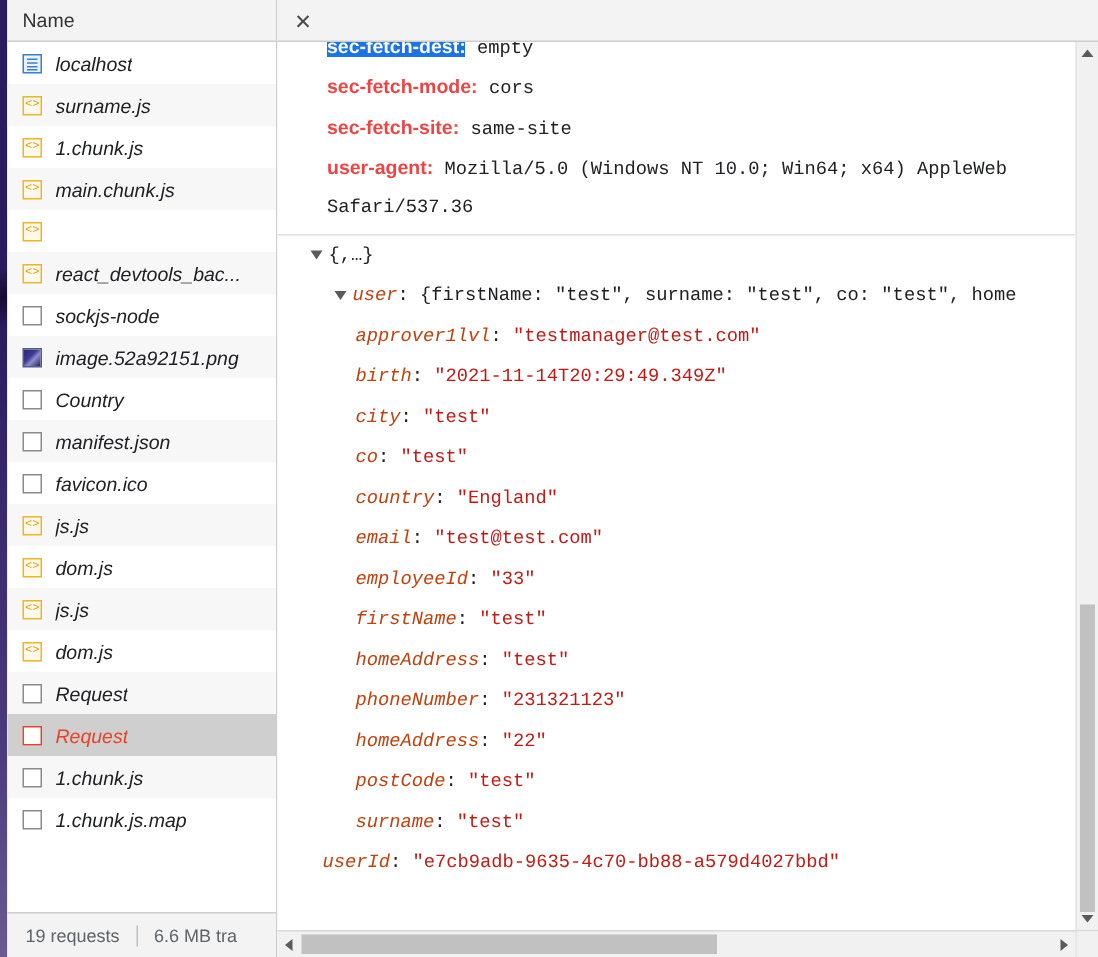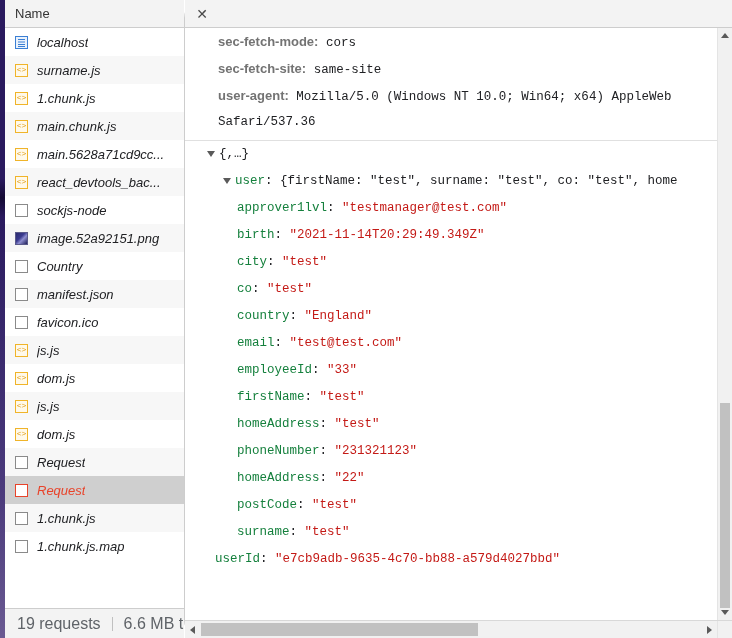--- a/index.html
+++ b/index.html
@@ -29,21 +29,20 @@
   
   .sidebar {
     width: 180px;
     flex: 0 0 180px;
     display: flex;
     flex-direction: column;
     background: #ffffff;
     border-right: 1px solid #cdcdcd;
     box-sizing: border-box;
     position: relative;
-    border-radius: 18px;
   }
   .sidebar-header {
     height: 28px;
     flex: 0 0 28px;
     display: flex;
     align-items: center;
     padding-left: 10px;
     font-size: 13px;
     color: #333333;
     background: #f3f3f3;
@@ -119,21 +118,21 @@
     background: #ffffff;
   }
 
   .sidebar-footer {
     height: 30px;
     flex: 0 0 30px;
     display: flex;
     align-items: center;
     gap: 0px;
     padding-left: 12px;
-    font-size: 16px;
+    font-size: 12px;
     color: #5f6368;
     background: #f3f3f3;
     border-top: 1px solid #cdcdcd;
     box-sizing: border-box;
     white-space: nowrap;
     overflow: hidden;
   }
   .footer-sep {
     display: inline-block;
     width: 1px; height: 14px;
@@ -205,21 +204,21 @@
     line-height: 27px;
     padding-left: 33px;
     white-space: nowrap;
     color: #202124;
   }
   .hdr-line.first { margin-top: -11px; }
   .hdr-name {
     font-family: "Liberation Sans", sans-serif;
     font-weight: bold;
     font-size: 13px;
-    color: #737373;
+    color: #ef4444;
   }
   .hdr-name.sel {
     background: #1a73e8;
     color: #ffffff;
   }
   .hdr-val { color: #202124; }
 
   .section-sep {
     border-top: 1px solid #e0e0e0;
     margin-top: 4px;
@@ -262,21 +261,21 @@
     font-family: "Liberation Sans", sans-serif;
     cursor: default;
   }
 
   .json-line {
     height: 27px;
     line-height: 27px;
     white-space: nowrap;
     color: #202124;
   }
-  .json-key { color: #15803d; }
+  .json-key { color: #c2410c; font-style: italic; }
   .json-str { color: #c41a16; }
   .json-punct { color: #202124; }
   .json-brace { color: #202124; }
 
   
   .vscroll {
     position: absolute;
     right: 0; top: 0; bottom: 0;
     width: 15px;
     background: #f1f1f1;
@@ -377,21 +376,20 @@
         <div class="file-row">
           <span class="ficon js">&lt;&gt;</span>
           <span class="file-name">1.chunk.js</span>
         </div>
         <div class="file-row alt">
           <span class="ficon js">&lt;&gt;</span>
           <span class="file-name">main.chunk.js</span>
         </div>
         <div class="file-row">
           <span class="ficon js">&lt;&gt;</span>
-          <span class="file-name">main.5628a71cd9cc...</span>
         </div>
         <div class="file-row alt">
           <span class="ficon js">&lt;&gt;</span>
           <span class="file-name">react_devtools_bac...</span>
         </div>
         <div class="file-row">
           <span class="ficon plain"></span>
           <span class="file-name">sockjs-node</span>
         </div>
         <div class="file-row alt">
@@ -451,20 +449,21 @@
   </div>
 
   <div class="detail">
 
     <div class="tabbar">
       <div class="close-btn">✕</div>
     </div>
 
     <div class="pane-body">
       <div class="pane-scroll" id="pane-scroll">
+          <div class="hdr-line first"><span class="hdr-name sel">sec-fetch-dest</span><span class="hdr-name sel">:</span><span> </span><span class="hdr-val">empty</span></div>
           <div class="hdr-line"><span class="hdr-name">sec-fetch-mode</span><span class="hdr-name">:</span><span> </span><span class="hdr-val">cors</span></div>
           <div class="hdr-line"><span class="hdr-name">sec-fetch-site</span><span class="hdr-name">:</span><span> </span><span class="hdr-val">same-site</span></div>
           <div class="hdr-line"><span class="hdr-name">user-agent</span><span class="hdr-name">:</span><span> </span><span class="hdr-val">Mozilla/5.0 (Windows NT 10.0; Win64; x64) AppleWeb</span></div>
           <div class="hdr-line">Safari/537.36</div>
           <div class="section-sep"></div>
           <div class="json-line" style="padding-left: 22px;"><span class="tri open"></span><span class="json-brace">{,…}</span></div>
           <div class="json-line" style="padding-left: 38px;"><span class="tri open"></span><span class="json-key">user</span><span class="json-punct">: </span><span class="json-punct">{firstName: "test", surname: "test", co: "test", home</span></div>
           <div class="json-line" style="padding-left: 52px;"><span class="json-key">approver1lvl</span><span class="json-punct">: </span><span class="json-str">"testmanager@test.com"</span></div>
           <div class="json-line" style="padding-left: 52px;"><span class="json-key">birth</span><span class="json-punct">: </span><span class="json-str">"2021-11-14T20:29:49.349Z"</span></div>
           <div class="json-line" style="padding-left: 52px;"><span class="json-key">city</span><span class="json-punct">: </span><span class="json-str">"test"</span></div>

